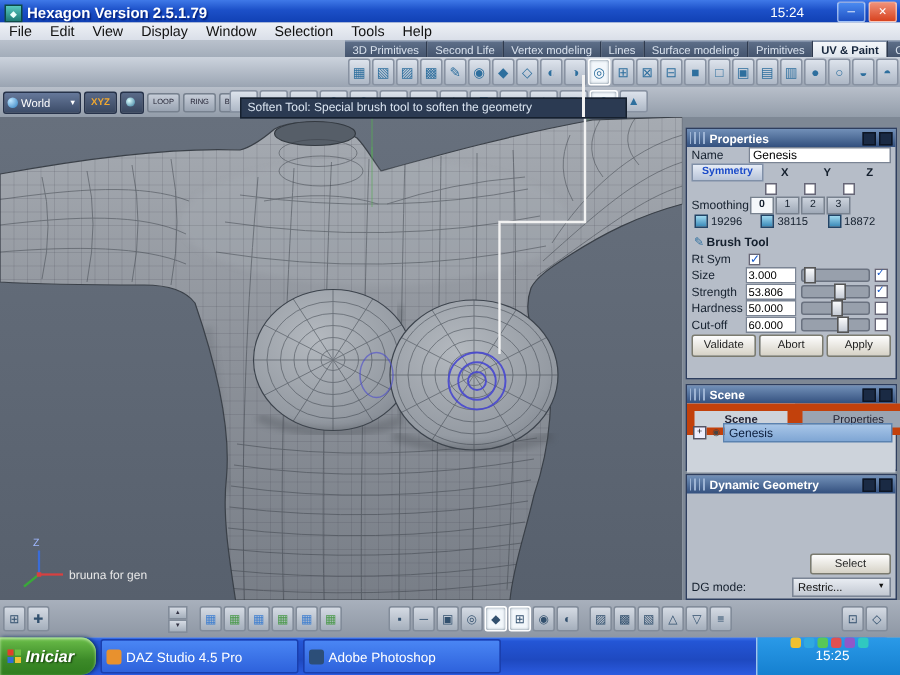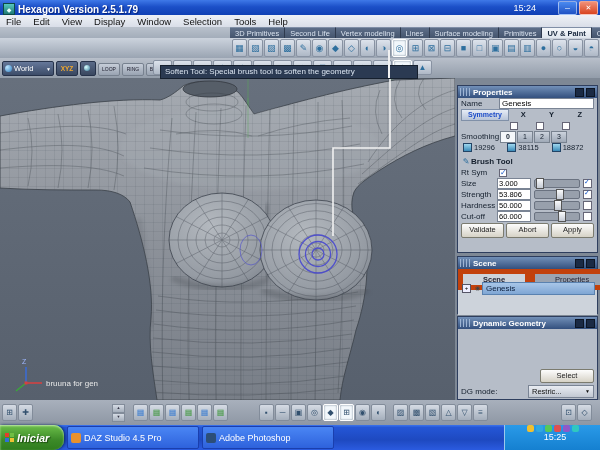--- a/index.html
+++ b/index.html
@@ -34,21 +34,21 @@
   .tab.active{background:linear-gradient(#f4f7fa,#dde4ec);color:#16263c;font-weight:bold;}
 
   
   .tb1{position:absolute;left:0;top:38px;width:600px;height:20px;background:linear-gradient(#ccd3dd,#9aa4b2);
     display:flex;align-items:center;}
   .tb1-icons{display:flex;margin-left:232px;}
   .ibtn{width:13px;height:16px;margin:0 1px 0 0;font-size:9px;line-height:16px;text-align:center;
     color:var(--c,#2e6f9e);background:linear-gradient(#dde3ec,#aeb8c6);border:1px solid #8892a2;border-radius:2px;}
   .ibtn.active{background:#f2f7fb;border:1px solid #fff;box-shadow:inset 0 0 2px #678;}
   .tb2{position:absolute;left:0;top:58px;width:600px;height:20px;background:linear-gradient(#b8bfca,#939daa);}
-  .tb2-cluster{position:absolute;left:2px;top:3px;display:flex;align-items:flex-end;}
+  .tb2-cluster{position:absolute;left:2px;top:3px;display:flex;align-items:center;}
   .world-drop{width:46px;height:13px;background:linear-gradient(#66789a,#3c4c68);border:1px solid #26324a;border-radius:2px;
     color:#fff;font-size:7.5px;display:flex;align-items:center;padding:0 2px;}
   .globe{width:7px;height:7px;border-radius:50%;background:radial-gradient(circle at 30% 30%,#bfe6ff,#2f7fc0);margin-right:2px;}
   .world-drop::after{content:"▼";font-size:5px;margin-left:auto;}
   .xyz-btn{width:20px;height:13px;margin-left:2px;background:linear-gradient(#5a6a88,#39475f);border:1px solid #26324a;
     color:#f0a830;font-size:6.5px;font-weight:bold;text-align:center;line-height:13px;border-radius:2px;}
   .cam-btn{width:14px;height:13px;margin-left:2px;background:linear-gradient(#5a6a88,#39475f);border:1px solid #26324a;
     border-radius:2px;position:relative;}
   .cam-btn::after{content:"";position:absolute;left:3px;top:3px;width:6px;height:6px;border-radius:50%;
     background:radial-gradient(circle at 35% 35%,#dff,#379);}

